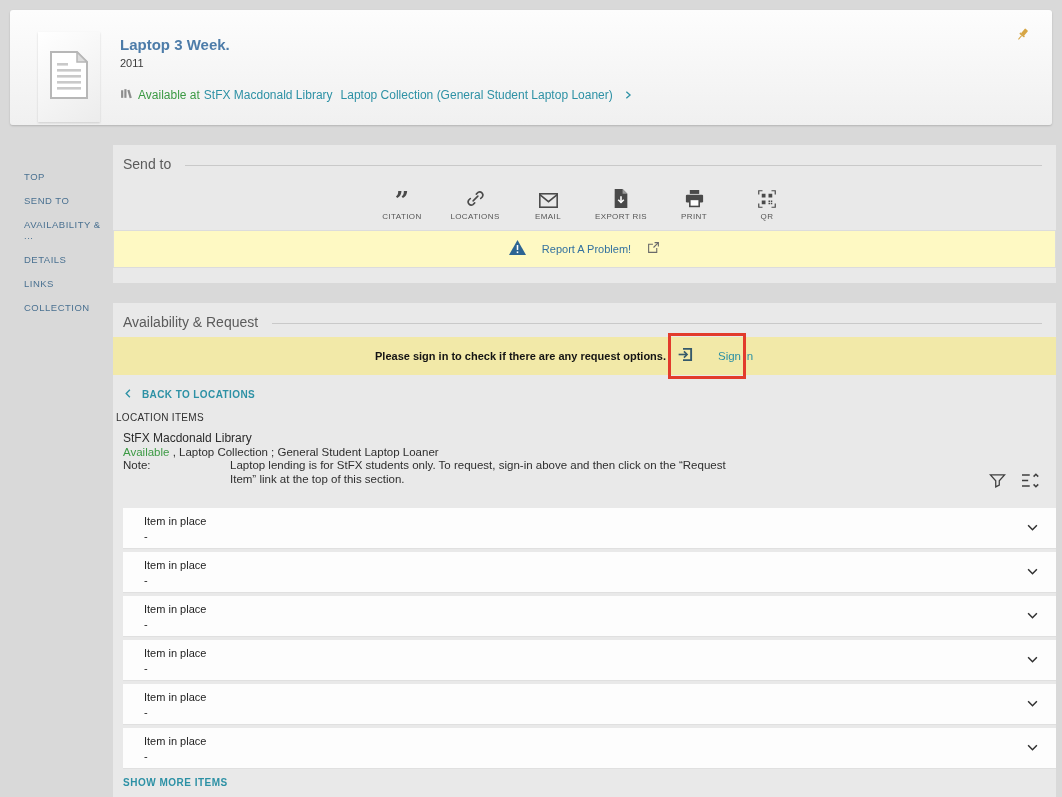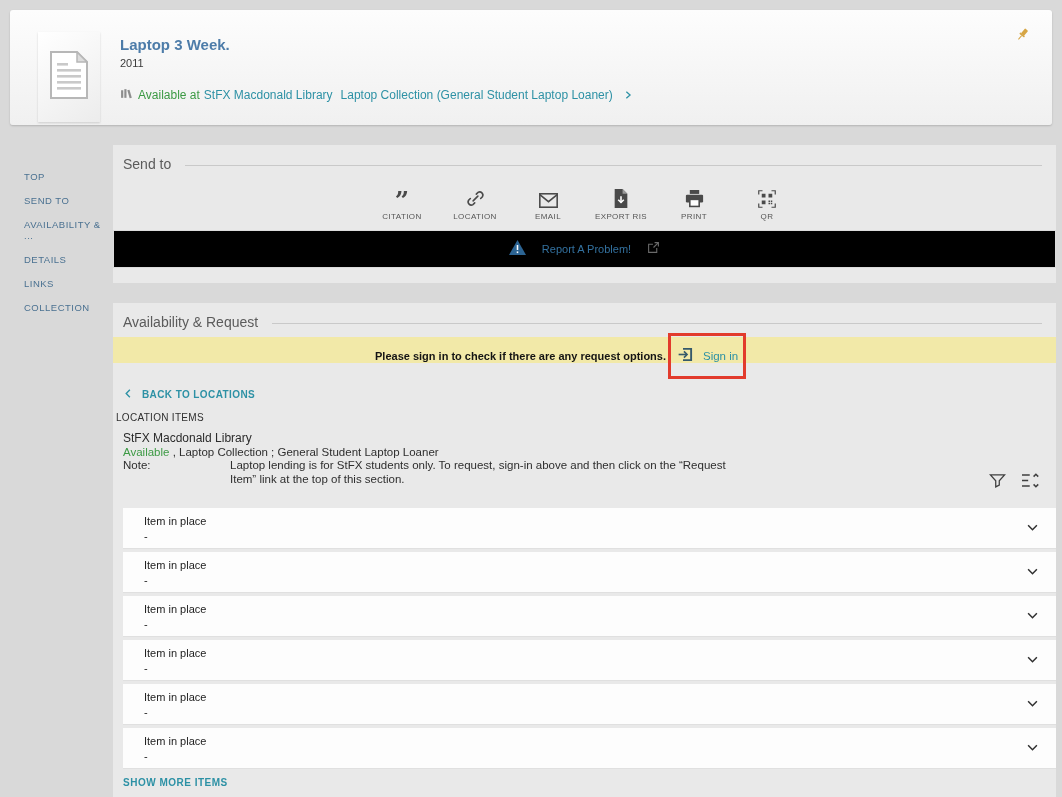--- a/index.html
+++ b/index.html
@@ -43,29 +43,29 @@
   .sec-title{font-size:14px;color:#5b5b5b;white-space:nowrap;}
   .sec-rule{flex:1;height:1px;background:#c9c9c9;margin-left:14px;margin-top:3px;}
   
   .actions{position:absolute;left:0;right:0;top:42px;display:flex;justify-content:center;}
   .action{width:73px;display:flex;flex-direction:column;align-items:center;cursor:pointer;}
   .action .ic{height:21px;display:flex;align-items:flex-end;justify-content:center;color:#4a4a4a;}
   .action .lbl{margin-top:4px;font-size:8px;color:#555;letter-spacing:.4px;}
   .quote-glyph{font-family:"DejaVu Serif",serif;font-size:25px;font-weight:bold;color:#4a4a4a;line-height:14px;}
   .report-row{
     position:absolute;left:0;top:85px;width:941px;height:36px;
-    background:#000000;border:1px solid #dcdcdc;
+    background:#fef9c3;border:1px solid #dcdcdc;
     display:flex;align-items:center;justify-content:center;gap:16px;cursor:pointer;
   }
   .report-label{font-size:11px;color:#33719f;}
   
-  .banner{position:absolute;left:0;top:34px;width:943px;height:26px;background:#f2e9a8;}
+  .banner{position:absolute;left:0;top:34px;width:943px;height:38px;background:#f2e9a8;}
   .banner-msg{position:absolute;right:390px;top:0;height:38px;display:flex;align-items:center;
     font-size:11px;font-weight:bold;color:#141414;}
-  .signin-btn{position:absolute;left:565px;top:0;height:38px;display:flex;align-items:center;gap:10px;cursor:pointer;}
+  .signin-btn{position:absolute;left:565px;top:0;height:38px;display:flex;align-items:center;gap:25px;cursor:pointer;}
   .signin-label{font-size:11.5px;color:#2d91a5;}
   .red-box{position:absolute;left:555px;top:-4px;width:72px;height:40px;border:3px solid #e23b2c;pointer-events:none;}
   .back-link{position:absolute;left:10px;top:85px;display:flex;align-items:center;gap:8px;
     font-size:10px;font-weight:bold;letter-spacing:.4px;color:#2d91a5;cursor:pointer;}
   .loc-items-label{position:absolute;left:3px;top:109px;font-size:10px;color:#2f2f2f;letter-spacing:.3px;}
   .loc-block{position:absolute;left:10px;top:129px;font-size:11.5px;color:#2e2e2e;line-height:13.5px;}
   .loc-lib{font-size:12px;color:#2b2b2b;}
   .loc-status .green{color:#3c9a44;}
   .note-row{display:flex;}
   .note-label{width:107px;flex:none;}
@@ -152,21 +152,21 @@
       <span class="lbl">CITATION</span>
     </div>
     <div class="action">
       <span class="ic">
         <svg width="19" height="19" viewBox="0 0 24 24" fill="none" stroke="#4a4a4a" stroke-width="2" stroke-linecap="round">
           <path d="M9 15l6-6"></path>
           <path d="M11 17.5l-2.2 2.2a4 4 0 0 1-5.5-5.5L5.5 12"></path>
           <path d="M13 6.5l2.2-2.2a4 4 0 0 1 5.5 5.5L18.5 12"></path>
         </svg>
       </span>
-      <span class="lbl">LOCATION</span>
+      <span class="lbl">LOCATIONS</span>
     </div>
     <div class="action">
       <span class="ic">
         <svg width="19" height="15" viewBox="0 0 24 19" fill="none" stroke="#4a4a4a" stroke-width="2">
           <rect x="1" y="1" width="22" height="17"></rect>
           <path d="M1 2l11 9L23 2"></path>
         </svg>
       </span>
       <span class="lbl">EMAIL</span>
     </div>

